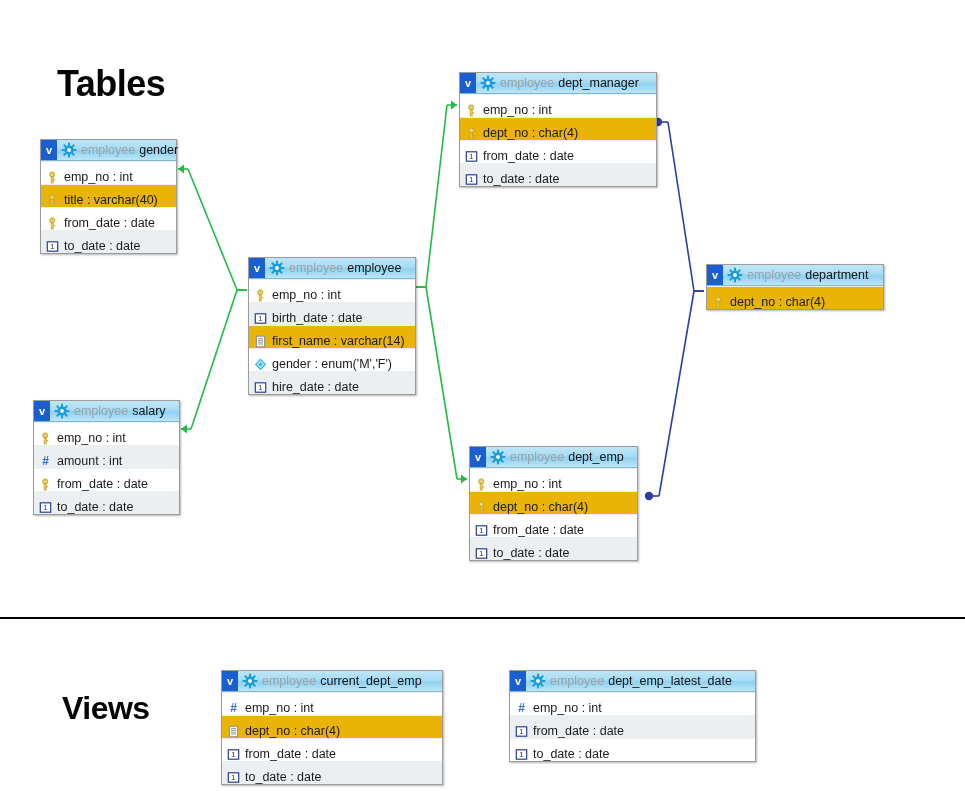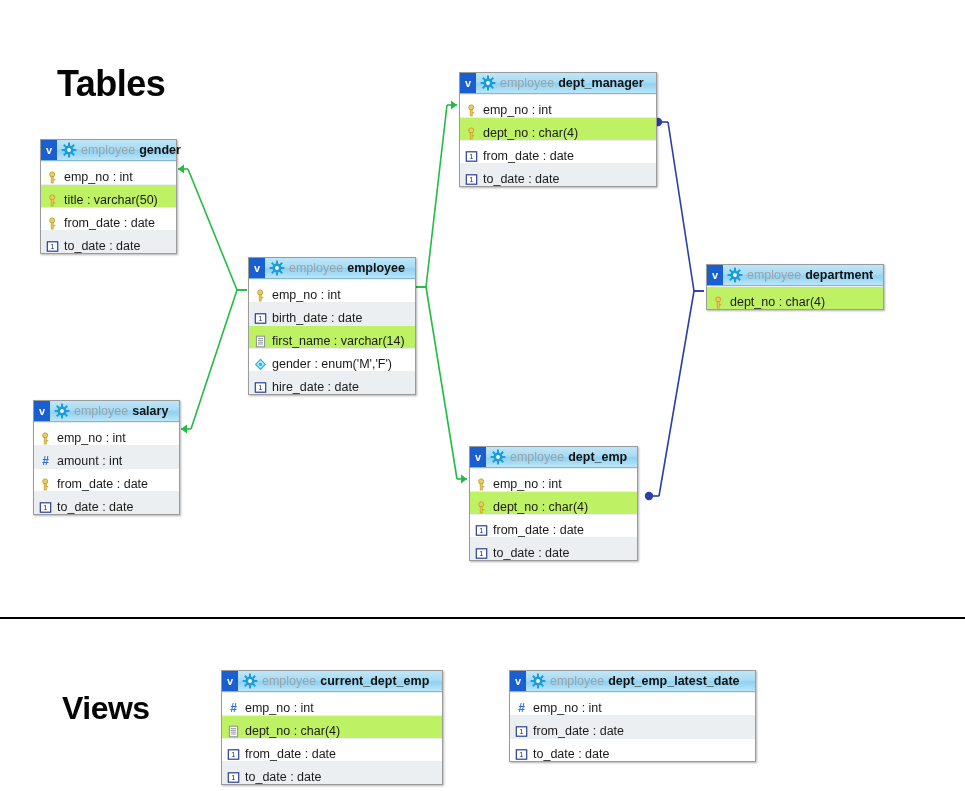--- a/index.html
+++ b/index.html
@@ -29,30 +29,30 @@
     border-bottom:1px solid #7fb8cf;
     padding-right:6px;white-space:nowrap;
   }
   .badge-v{
     width:16px;height:20px;background:#1a5fd0;color:#fff;
     font-size:11px;font-weight:bold;line-height:20px;text-align:center;
     flex:0 0 auto;
   }
   .gear{flex:0 0 auto;width:16px;height:16px;margin:0 4px 0 4px;display:block;}
   .ent-schema{color:#9aa3a8;font-weight:normal;margin-right:4px;}
-  .ent-name{color:#111;font-weight:bold;}
+  .ent-name{color:#111;font-weight:normal;}
 
   .row{
     display:flex;align-items:flex-end;height:22px;
     border-top:1px solid #eceff1;
     padding-left:5px;white-space:nowrap;color:#1a1a1a;
   }
   .row:first-of-type{border-top:none;}
   .row.alt{background:#eceff1;}
-  .row.hl{background:#bef264;}
+  .row.hl{background:#eab308;}
   .row .ricon{flex:0 0 auto;width:13px;height:13px;margin-right:5px;display:block;}
   .row .rtxt{font-size:12.5px;}
 </style>
 </head>
 <body>
 
 <div id="canvas">
   <svg id="wires">
       <g>
         <line x1="247" y1="243" x2="237" y2="243" stroke="#22bb44" stroke-width="1.6"></line>
@@ -128,21 +128,21 @@
           <span class="rtxt">emp_no : int</span>
         </div>
         <div class="row hl">
           <svg viewBox="0 0 13 13" class="ricon">
             <g>
               <circle cx="6.2" cy="3.4" r="2.5" fill="#e8cf6a" stroke="#c9a227" stroke-width="1"></circle>
               <rect x="5.2" y="5.4" width="2" height="6.6" fill="#e8cf6a" stroke="#c9a227" stroke-width="0.8"></rect>
               <rect x="7.1" y="8.2" width="2.2" height="1.1" fill="#c9a227"></rect>
             </g>
           </svg>
-          <span class="rtxt">title : varchar(50)</span>
+          <span class="rtxt">title : varchar(40)</span>
         </div>
         <div class="row">
           <svg viewBox="0 0 13 13" class="ricon">
             <g>
               <circle cx="6.2" cy="3.4" r="2.5" fill="#e8cf6a" stroke="#c9a227" stroke-width="1"></circle>
               <rect x="5.2" y="5.4" width="2" height="6.6" fill="#e8cf6a" stroke="#c9a227" stroke-width="0.8"></rect>
               <rect x="7.1" y="8.2" width="2.2" height="1.1" fill="#c9a227"></rect>
             </g>
           </svg>
           <span class="rtxt">from_date : date</span>

